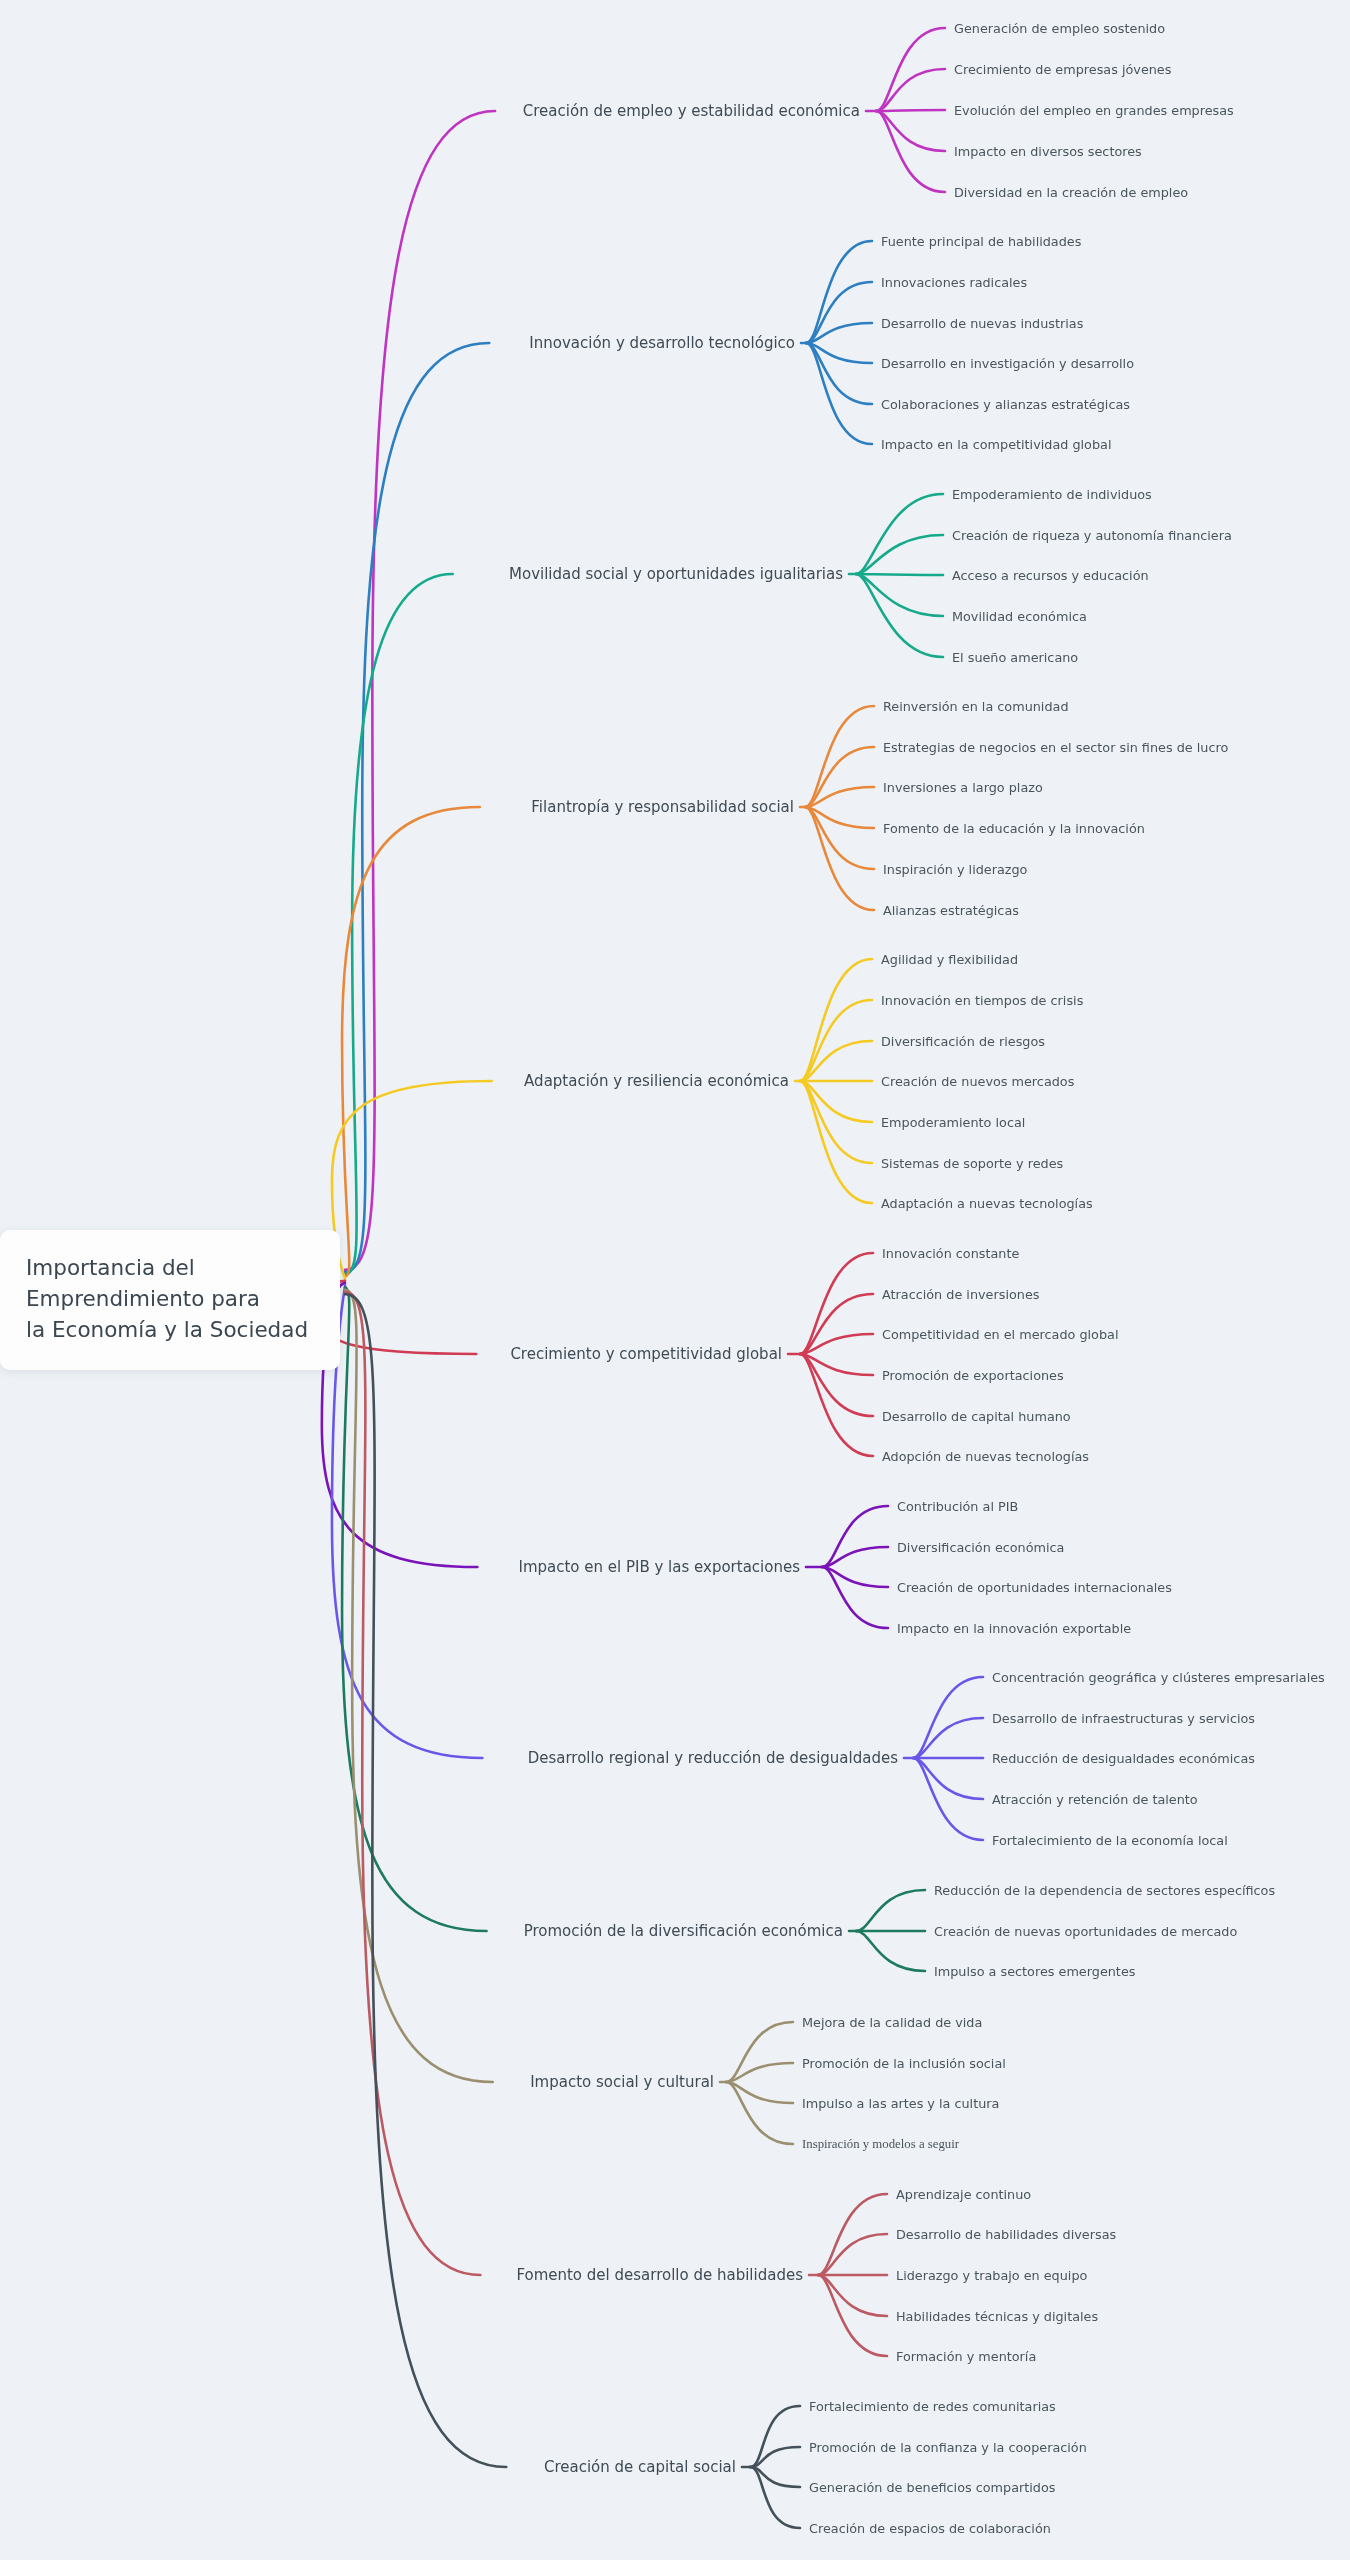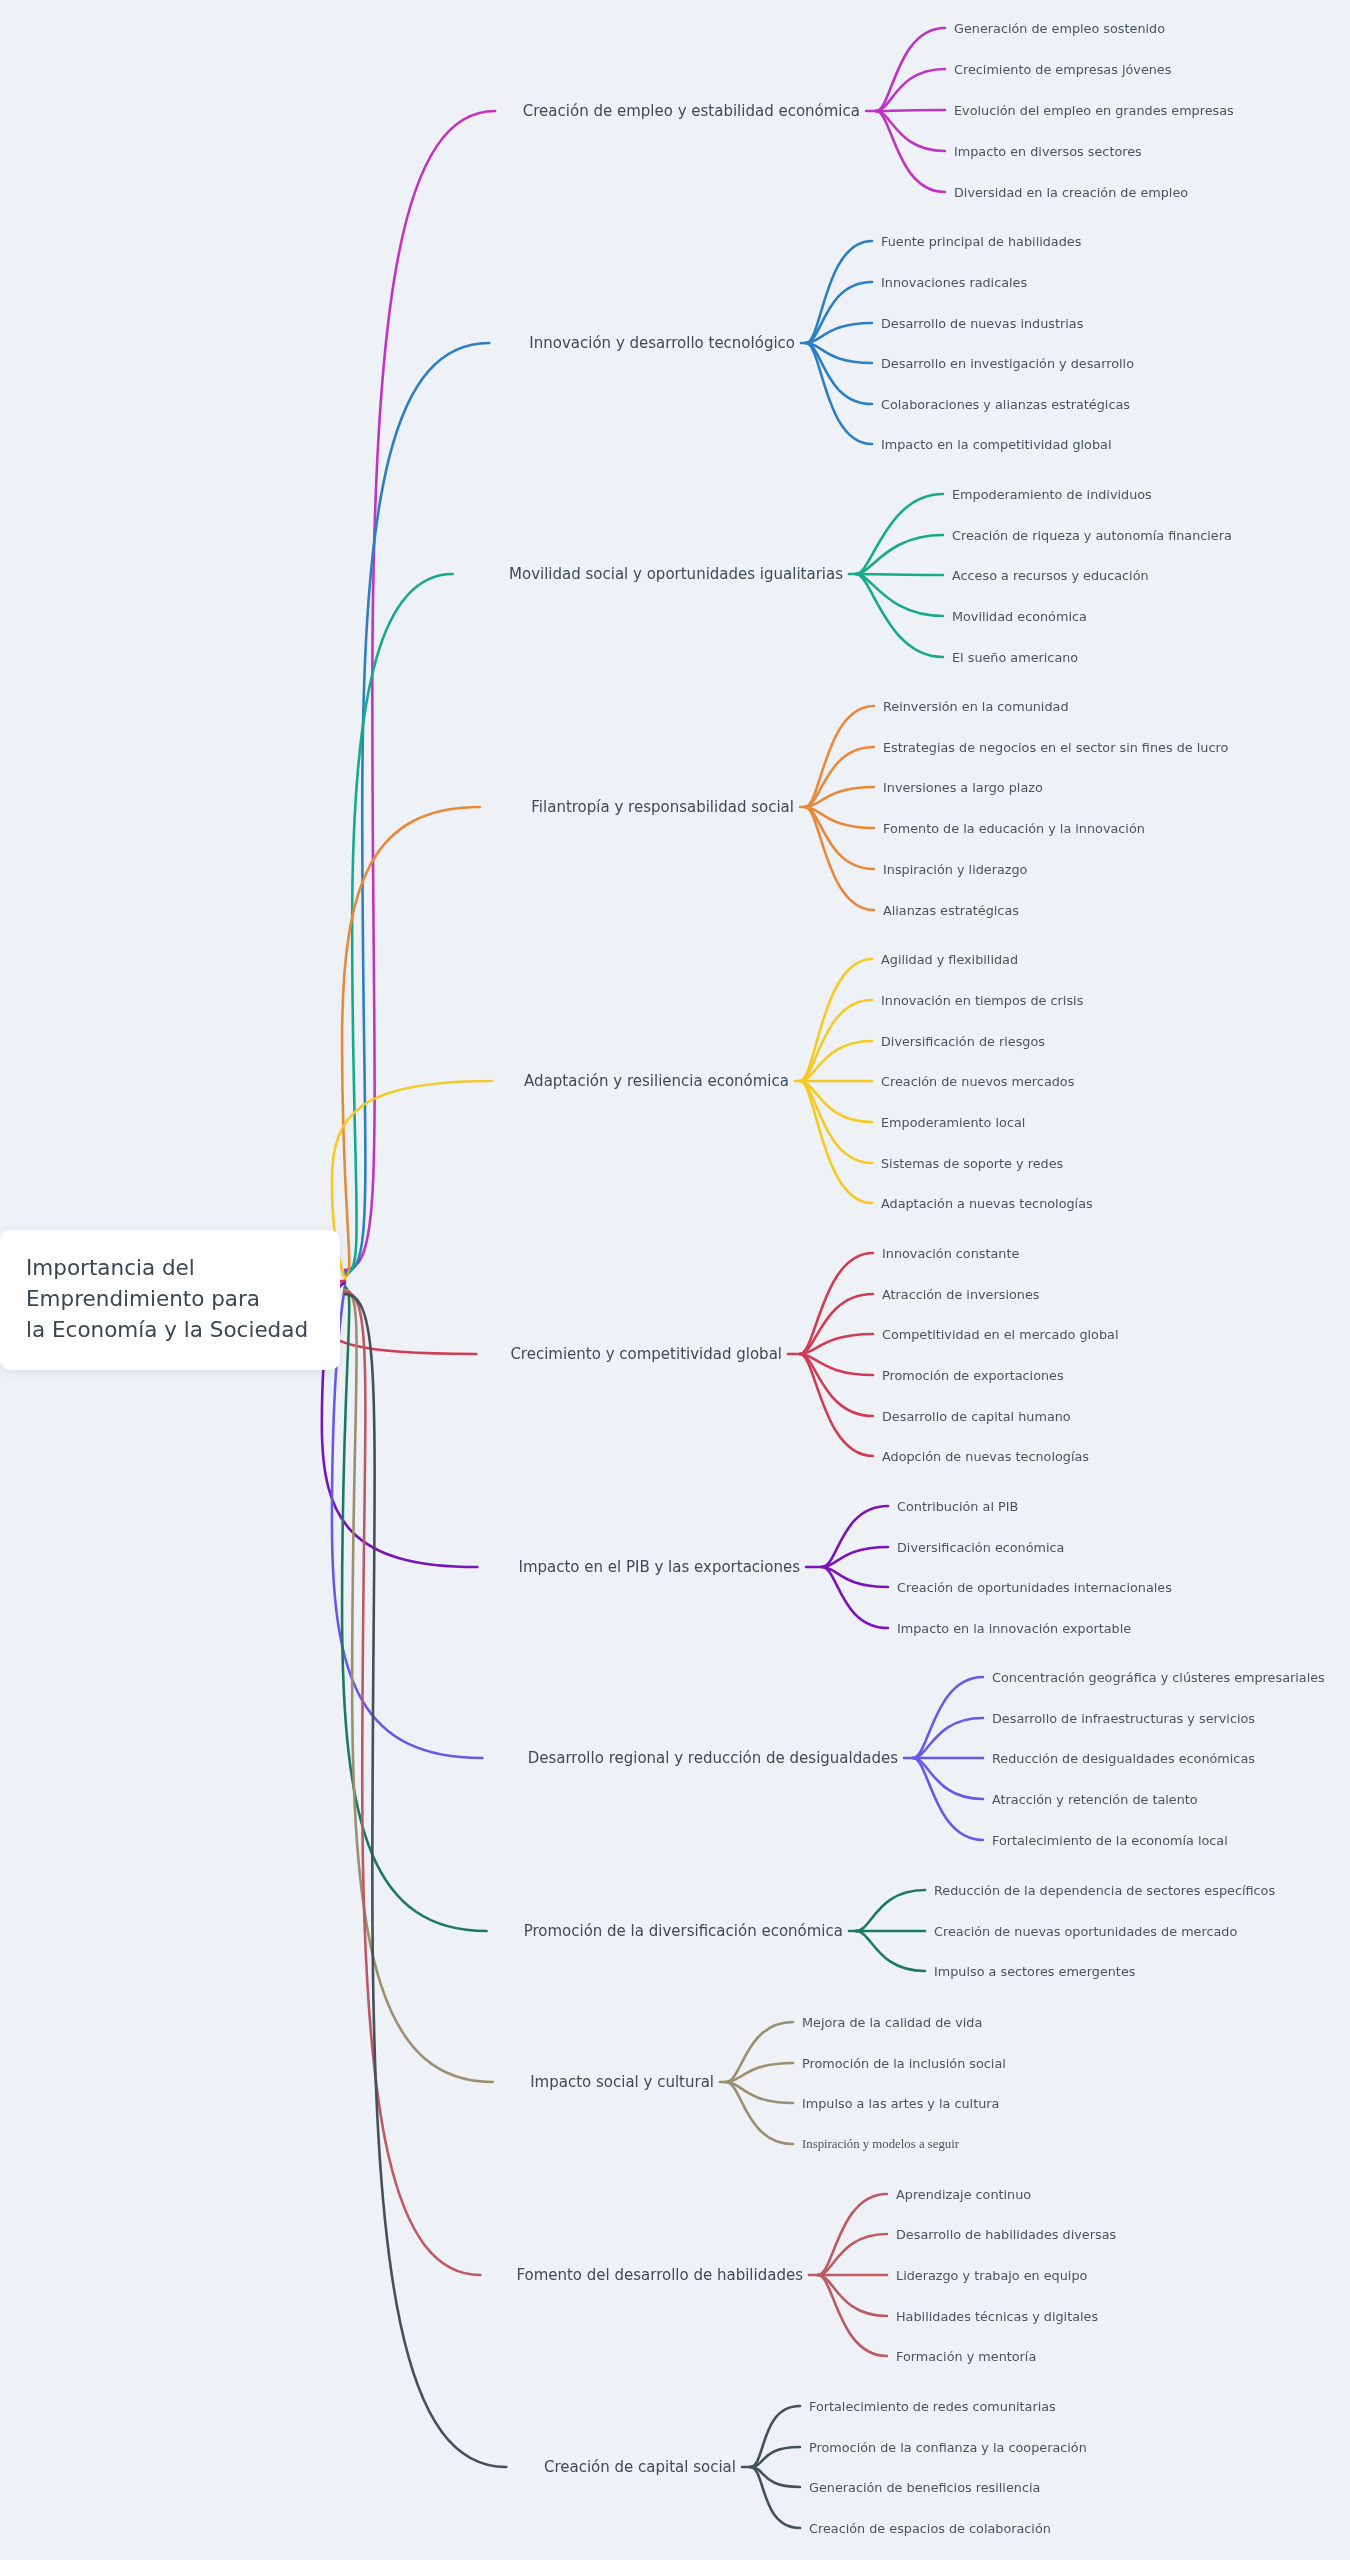--- a/index.html
+++ b/index.html
@@ -216,21 +216,21 @@
       <div class="node leaf-label" style="left: 802px; top: 2144px; font-family: Liberation Serif, serif;">Inspiración y modelos a seguir</div>
       <div class="node branch-label" style="left: 490.35px; top: 2275px; width: 312.65px;">Fomento del desarrollo de habilidades</div>
       <div class="node leaf-label" style="left: 896px; top: 2194px;">Aprendizaje continuo</div>
       <div class="node leaf-label" style="left: 896px; top: 2234px;">Desarrollo de habilidades diversas</div>
       <div class="node leaf-label" style="left: 896px; top: 2275px;">Liderazgo y trabajo en equipo</div>
       <div class="node leaf-label" style="left: 896px; top: 2316px;">Habilidades técnicas y digitales</div>
       <div class="node leaf-label" style="left: 896px; top: 2356px;">Formación y mentoría</div>
       <div class="node branch-label" style="left: 516.3px; top: 2467px; width: 219.7px;">Creación de capital social</div>
       <div class="node leaf-label" style="left: 809px; top: 2406px;">Fortalecimiento de redes comunitarias</div>
       <div class="node leaf-label" style="left: 809px; top: 2447px;">Promoción de la confianza y la cooperación</div>
-      <div class="node leaf-label" style="left: 809px; top: 2487px;">Generación de beneficios resiliencia</div>
+      <div class="node leaf-label" style="left: 809px; top: 2487px;">Generación de beneficios compartidos</div>
       <div class="node leaf-label" style="left: 809px; top: 2528px;">Creación de espacios de colaboración</div>
     </div>
 
   <div class="node root-node" id="root-node" style="left: 0px; top: 1230px;">
     <span>Importancia del Emprendimiento para</span><br>
     <span>la Economía y la Sociedad</span>
   </div>
 </div>
 
 </body></html>

